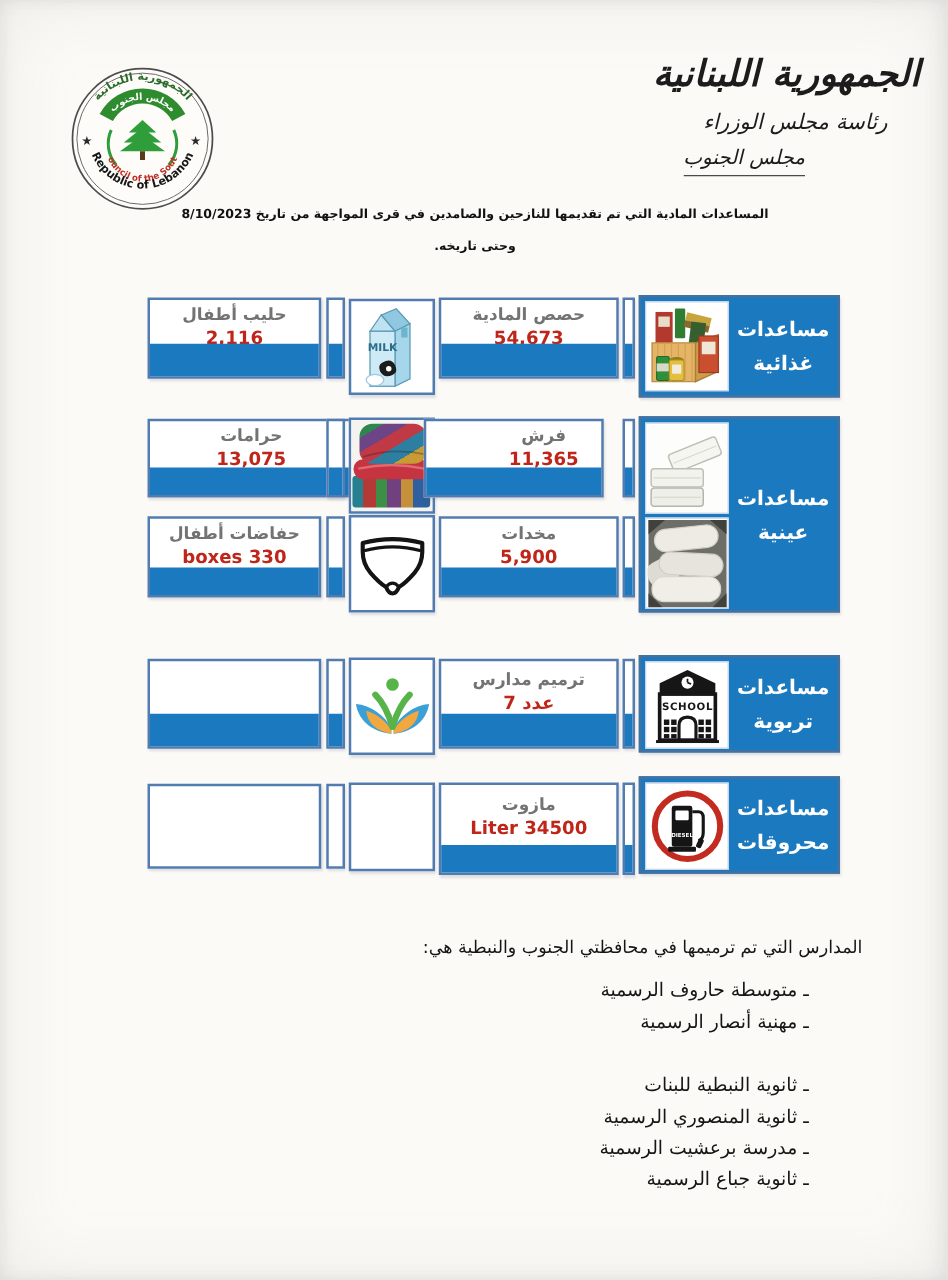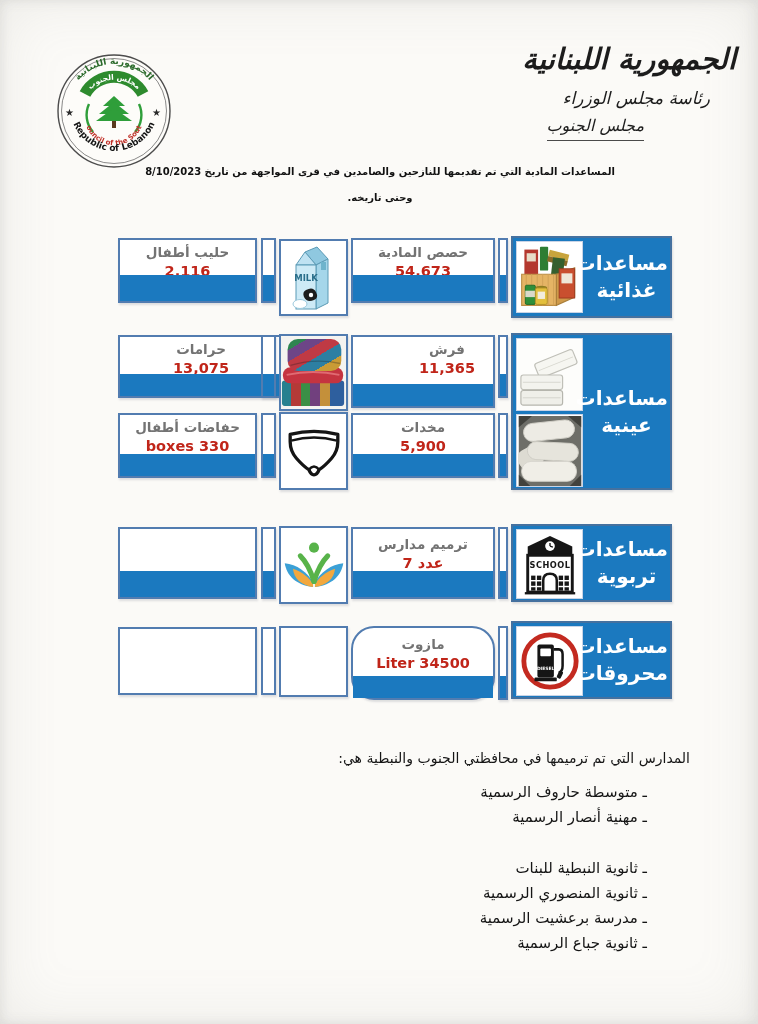--- a/index.html
+++ b/index.html
@@ -31,21 +31,21 @@
   .bar{position:absolute;left:0;right:0;bottom:0;background:#1b79bf;}
   .bar26{height:26px;} .bar22{height:22px;}
   .iconcell{display:flex;align-items:center;justify-content:center;overflow:hidden;padding:0;}
   .cat{background:#1b79bf;border-color:#45719f;}
   .inset{
     position:absolute;left:3px;top:3px;width:67px;background:#fff;border:1px solid #c9d4e6;
     display:flex;align-items:center;justify-content:center;overflow:hidden;box-sizing:border-box;
   }
   .cat-text{
     position:absolute;left:72px;right:2px;top:50%;transform:translateY(-50%);
-    text-align:center;color:#fff;font-weight:bold;font-size:20px;line-height:27px;direction:rtl;
+    text-align:center;color:#fff;font-weight:bold;font-size:16px;line-height:27px;direction:rtl;
   }
   
   .schools-intro{position:absolute;top:750px;right:68px;direction:rtl;font-size:14px;color:#151515;}
   .school-item{position:absolute;right:111px;direction:rtl;font-size:15px;color:#151515;white-space:nowrap;}
   .school-item .mk{letter-spacing:1px;}
   svg text{font-family:"DejaVu Sans",sans-serif;}
 </style>
 </head>
 <body>
 
@@ -194,21 +194,21 @@
           </linearGradient>
         </defs>
         <rect x="0" y="0" width="69" height="77" fill="#f4f3f0"></rect>
         <rect x="1" y="47" width="66" height="27" rx="3" fill="url(#bl-stripes)"></rect>
         <rect x="2" y="33" width="64" height="17" rx="8" fill="#c53440"></rect>
         <path d="M6,41 Q34,35 62,41" stroke="#e06a72" stroke-width="2" fill="none"></path>
         <rect x="7" y="3" width="57" height="34" rx="11" fill="url(#bl-plaid)"></rect>
         <path d="M10,31 Q36,23 63,29" stroke="rgba(30,30,30,.3)" stroke-width="1.5" fill="none"></path>
       </svg>
     </div>
-    <div class="cell labelcell" style="left:351px;top:335px;width:144px;height:73px;padding-left:48px;">
+    <div class="cell labelcell" style="left:339px;top:335px;width:144px;height:63px;padding-left:48px;">
       <div class="lbl">فرش</div>
       <div class="val">11,365</div>
       <div class="bar bar22"></div>
     </div>
     <div class="cell" style="left:498px;top:335px;width:10px;height:63px;">
       <div class="bar bar22"></div>
     </div>
 
     <div class="cell labelcell" style="left:118px;top:413px;width:139px;height:65px;">
       <div class="lbl">حفاضات أطفال</div>
@@ -331,21 +331,21 @@
         <div>مساعدات</div>
         <div>تربوية</div>
       </div>
     </div>
   </div>
 
   <div>
     <div class="cell" style="left:118px;top:627px;width:139px;height:68px;"></div>
     <div class="cell" style="left:261px;top:627px;width:15px;height:68px;"></div>
     <div class="cell" style="left:279px;top:626px;width:69px;height:71px;"></div>
-    <div class="cell labelcell" style="left:351px;top:626px;width:144px;height:74px;border-radius:23px;">
+    <div class="cell labelcell" style="left:351px;top:626px;width:144px;height:74px;">
       <div class="lbl" style="margin-top:8px;">مازوت</div>
       <div class="val">Liter 34500</div>
       <div class="bar bar22"></div>
     </div>
     <div class="cell" style="left:498px;top:626px;width:10px;height:74px;">
       <div class="bar bar22"></div>
     </div>
     <div class="cell cat" style="left:511px;top:621px;width:161px;height:78px;">
       <div class="inset" style="height:70px;">
         <svg width="62" height="62" viewBox="0 0 64 64">

